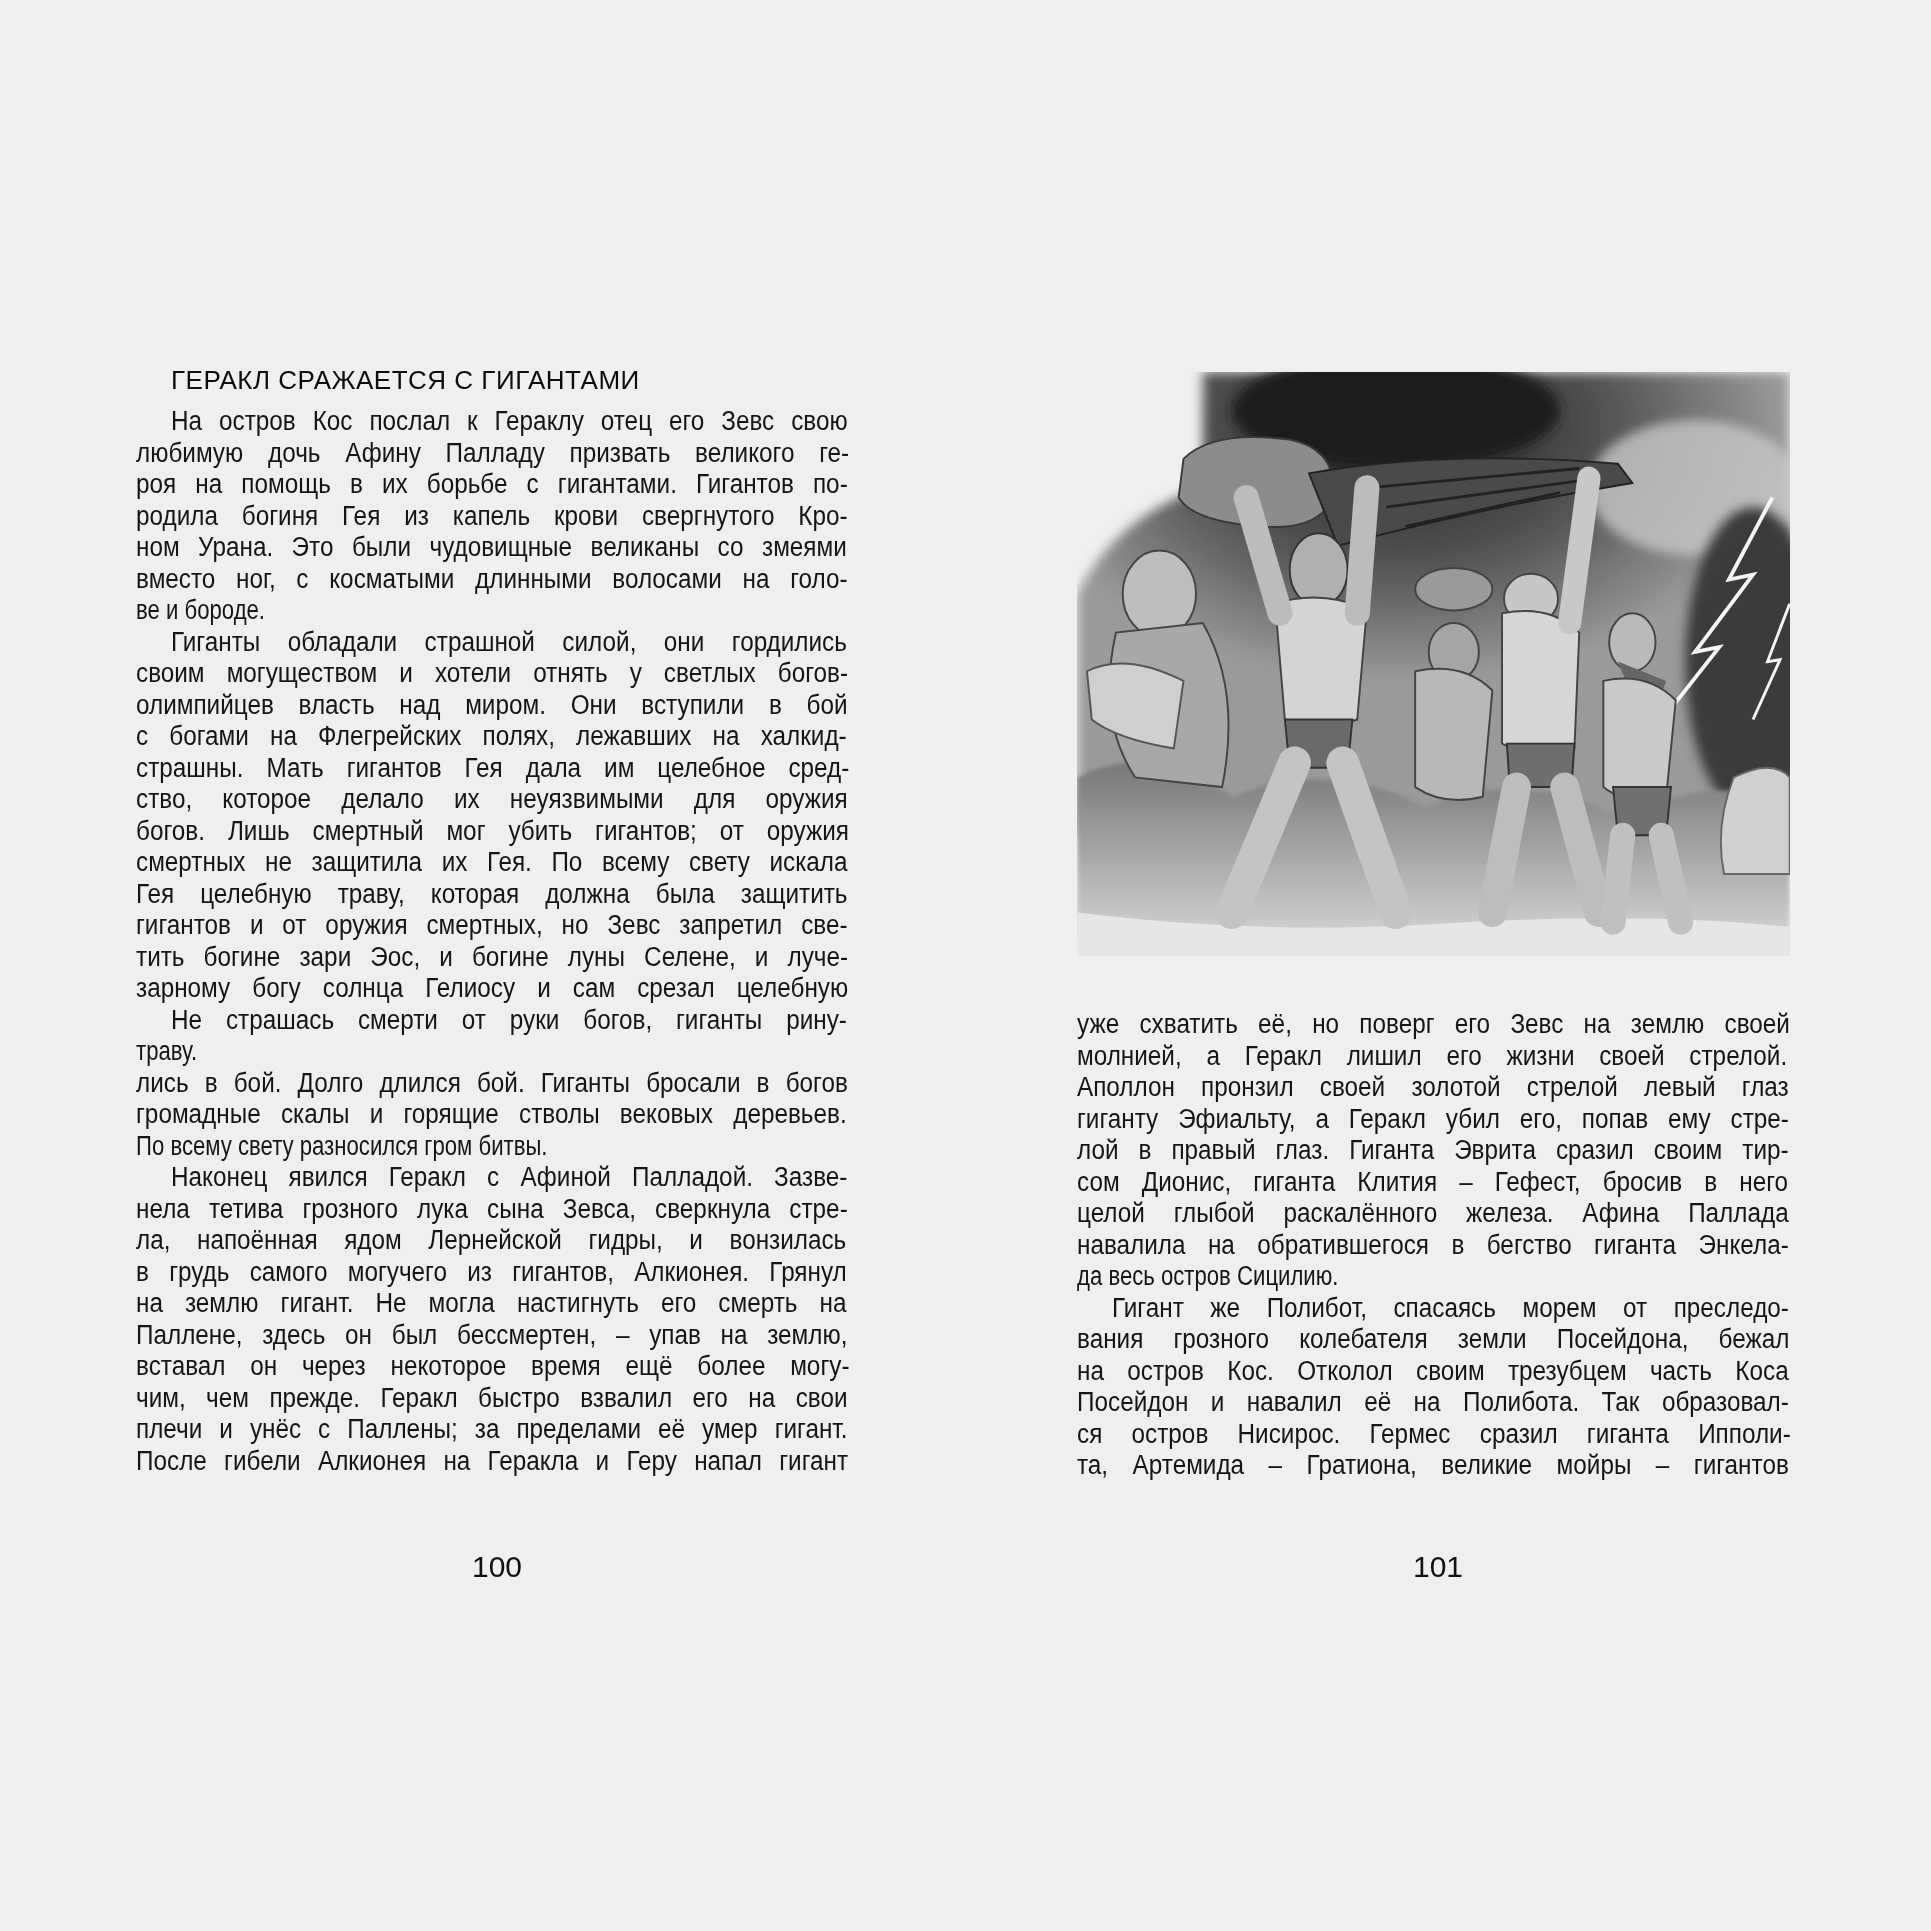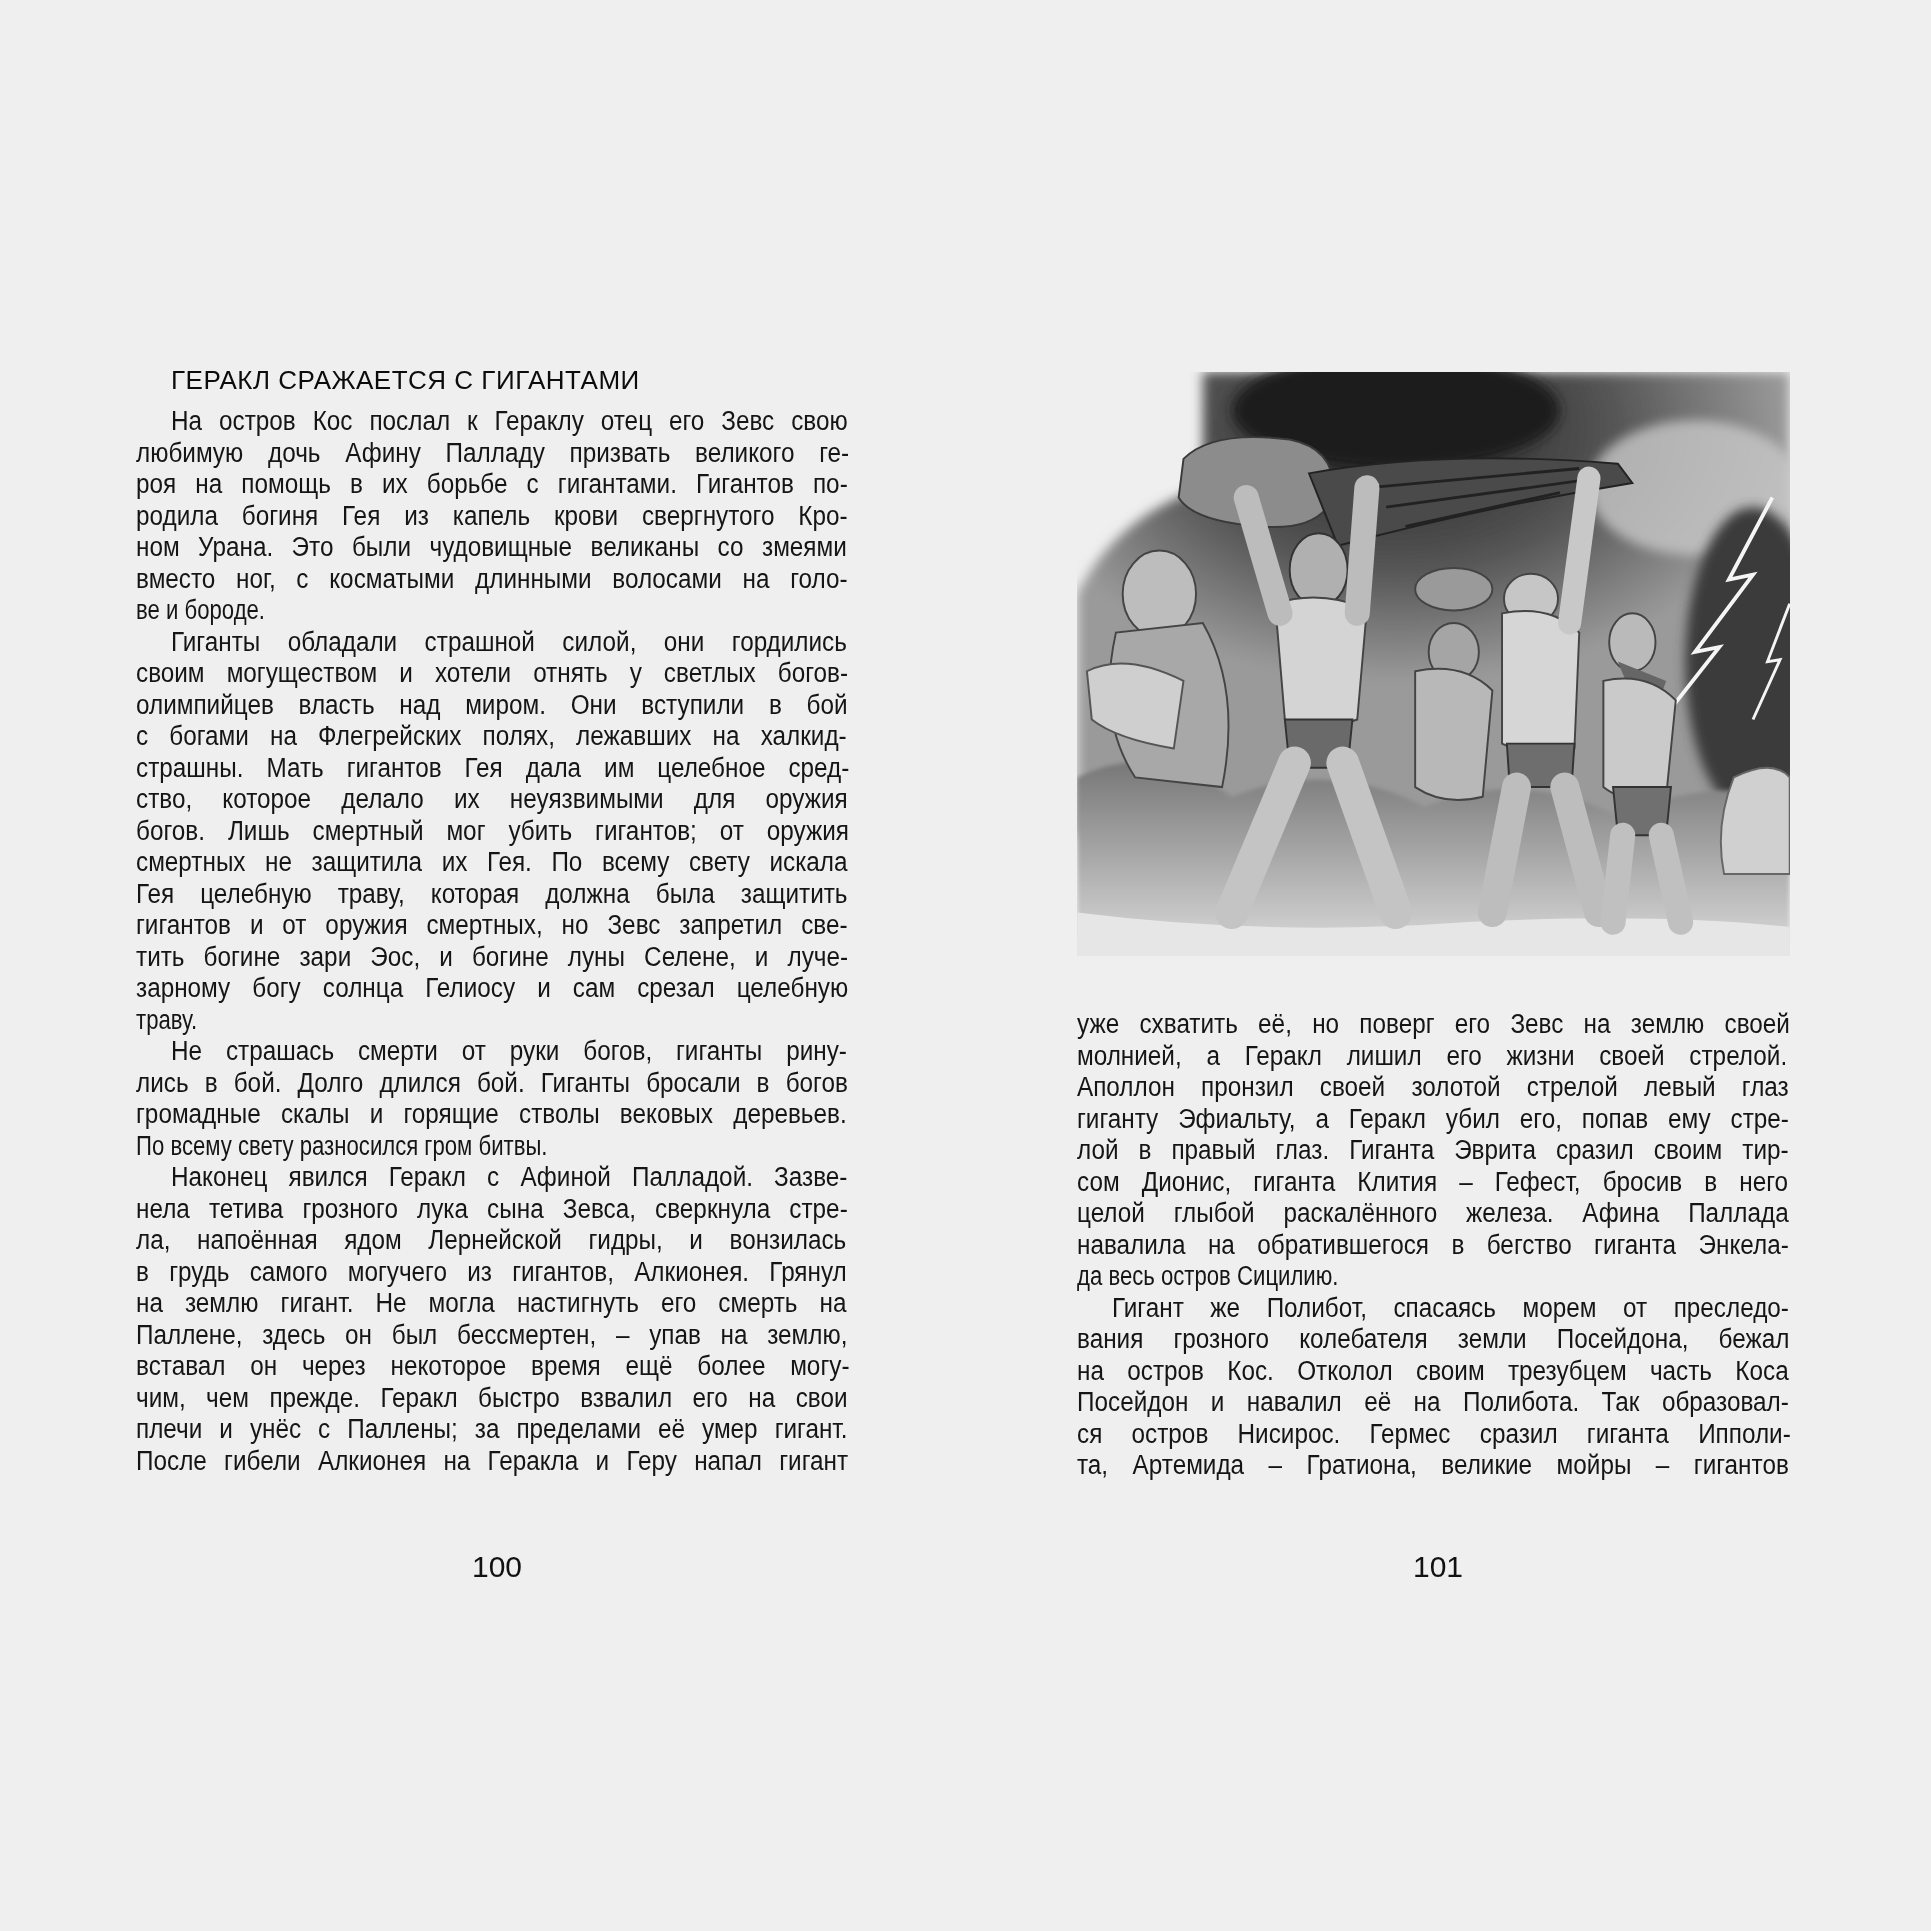--- a/index.html
+++ b/index.html
@@ -144,25 +144,25 @@
         </div>
         <div class="line">
           <span class="t" style="word-spacing: 13.5px; transform: scaleX(0.9);">гигантов и от оружия смертных, но Зевс запретил све-</span>
         </div>
         <div class="line">
           <span class="t" style="word-spacing: 13.7px; transform: scaleX(0.9);">тить богине зари Эос, и богине луны Селене, и луче-</span>
         </div>
         <div class="line">
           <span class="t" style="word-spacing: 17px; transform: scaleX(0.9);">зарному богу солнца Гелиосу и сам срезал целебную</span>
         </div>
+        <div class="line indent">
+          <span class="t" style="word-spacing: 19px; transform: scaleX(0.9);">Не страшась смерти от руки богов, гиганты рину-</span>
+        </div>
         <div class="line">
           <span class="t" style="transform: scaleX(0.82);">траву.</span>
-        </div>
-        <div class="line indent">
-          <span class="t" style="word-spacing: 19px; transform: scaleX(0.9);">Не страшась смерти от руки богов, гиганты рину-</span>
         </div>
         <div class="line">
           <span class="t" style="word-spacing: 10.4px; transform: scaleX(0.9);">лись в бой. Долго длился бой. Гиганты бросали в богов</span>
         </div>
         <div class="line">
           <span class="t" style="word-spacing: 15px; transform: scaleX(0.9);">громадные скалы и горящие стволы вековых деревьев.</span>
         </div>
         <div class="line">
           <span class="t" style="transform: scaleX(0.82);">По всему свету разносился гром битвы.</span>
         </div>

